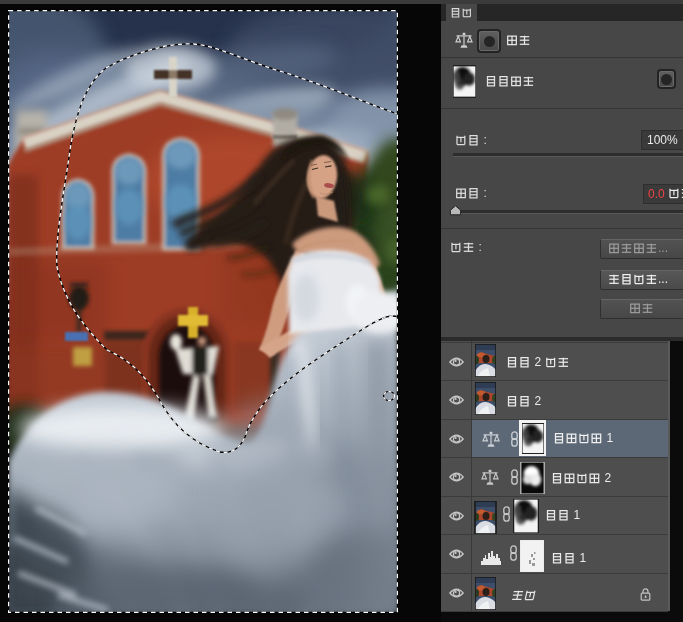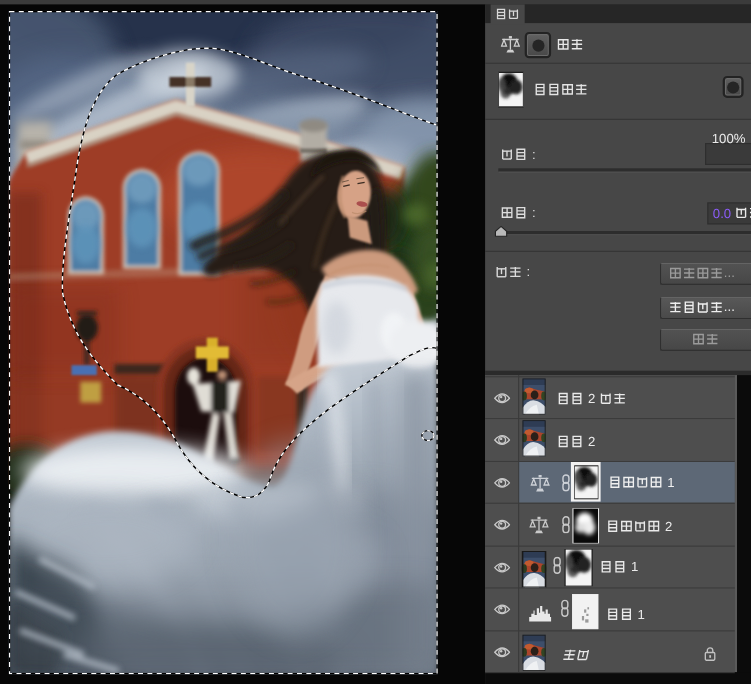--- a/index.html
+++ b/index.html
@@ -328,39 +328,39 @@
       </g>
       <g transform="translate(12.5,0) scale(1.000)" fill="none" stroke="#dddddd" stroke-width="1.25">
         <path d="M2.5,1.7 H9.5 V10.9 H2.5 Z"></path>
         <path d="M2.5,4.7 H9.5"></path>
         <path d="M2.5,7.8 H9.5"></path>
       </g>
       <text x="28.6" y="10.3" font-family="Liberation Sans, sans-serif" font-size="12.0" fill="#dddddd">:</text>
     </g>
   </svg>
 <div class="abs" style="left:641px;top:130px;width:48px;height:18px;background:#3a3a3a;border:1px solid #2e2e2e"></div>
-<div class="abs" style="left:647px;top:119px;color:#eaeaea;font-size:12px">100%</div>
+<div class="abs" style="left:647px;top:133px;color:#eaeaea;font-size:12px">100%</div>
 <div class="abs" style="left:453px;top:153px;width:230px;height:3px;background:#2d2d2d;border-bottom:1px solid #5a5a5a"></div>
 <svg style="position:absolute;left:455.0px;top:187.0px;overflow:visible" width="35" height="14">
     <g>
       <g transform="translate(0.0,0) scale(1.000)" fill="none" stroke="#dddddd" stroke-width="1.25">
         <path d="M1.7,2.1 H10.3 V10.5 H1.7 Z"></path>
         <path d="M6,2.1 V10.5"></path>
         <path d="M1.7,6.3 H10.3"></path>
       </g>
       <g transform="translate(12.5,0) scale(1.000)" fill="none" stroke="#dddddd" stroke-width="1.25">
         <path d="M2.5,1.7 H9.5 V10.9 H2.5 Z"></path>
         <path d="M2.5,4.7 H9.5"></path>
         <path d="M2.5,7.8 H9.5"></path>
       </g>
       <text x="28.6" y="10.3" font-family="Liberation Sans, sans-serif" font-size="12.0" fill="#dddddd">:</text>
     </g>
   </svg>
 <div class="abs" style="left:643px;top:184px;width:48px;height:18px;background:#3a3a3a;border:1px solid #2e2e2e"></div>
-<div class="abs" style="left:648px;top:187px;color:#8b5cf6;font-size:12px">0.0</div>
+<div class="abs" style="left:648px;top:187px;color:#ef4444;font-size:12px">0.0</div>
 <svg style="position:absolute;left:668.0px;top:187.0px;overflow:visible" width="27" height="14">
     <g>
       <g transform="translate(0.0,0) scale(1.000)" fill="none" stroke="#eaeaea" stroke-width="1.25">
         <path d="M2,1.8 V10.6"></path>
         <path d="M9.8,1.8 V10.6"></path>
         <path d="M2,3.4 H9.8"></path>
         <path d="M2,10.6 H9.8"></path>
         <path d="M5.9,3.4 V8.2"></path>
       </g>
       <g transform="translate(12.5,0) scale(1.000)" fill="none" stroke="#eaeaea" stroke-width="1.25">

